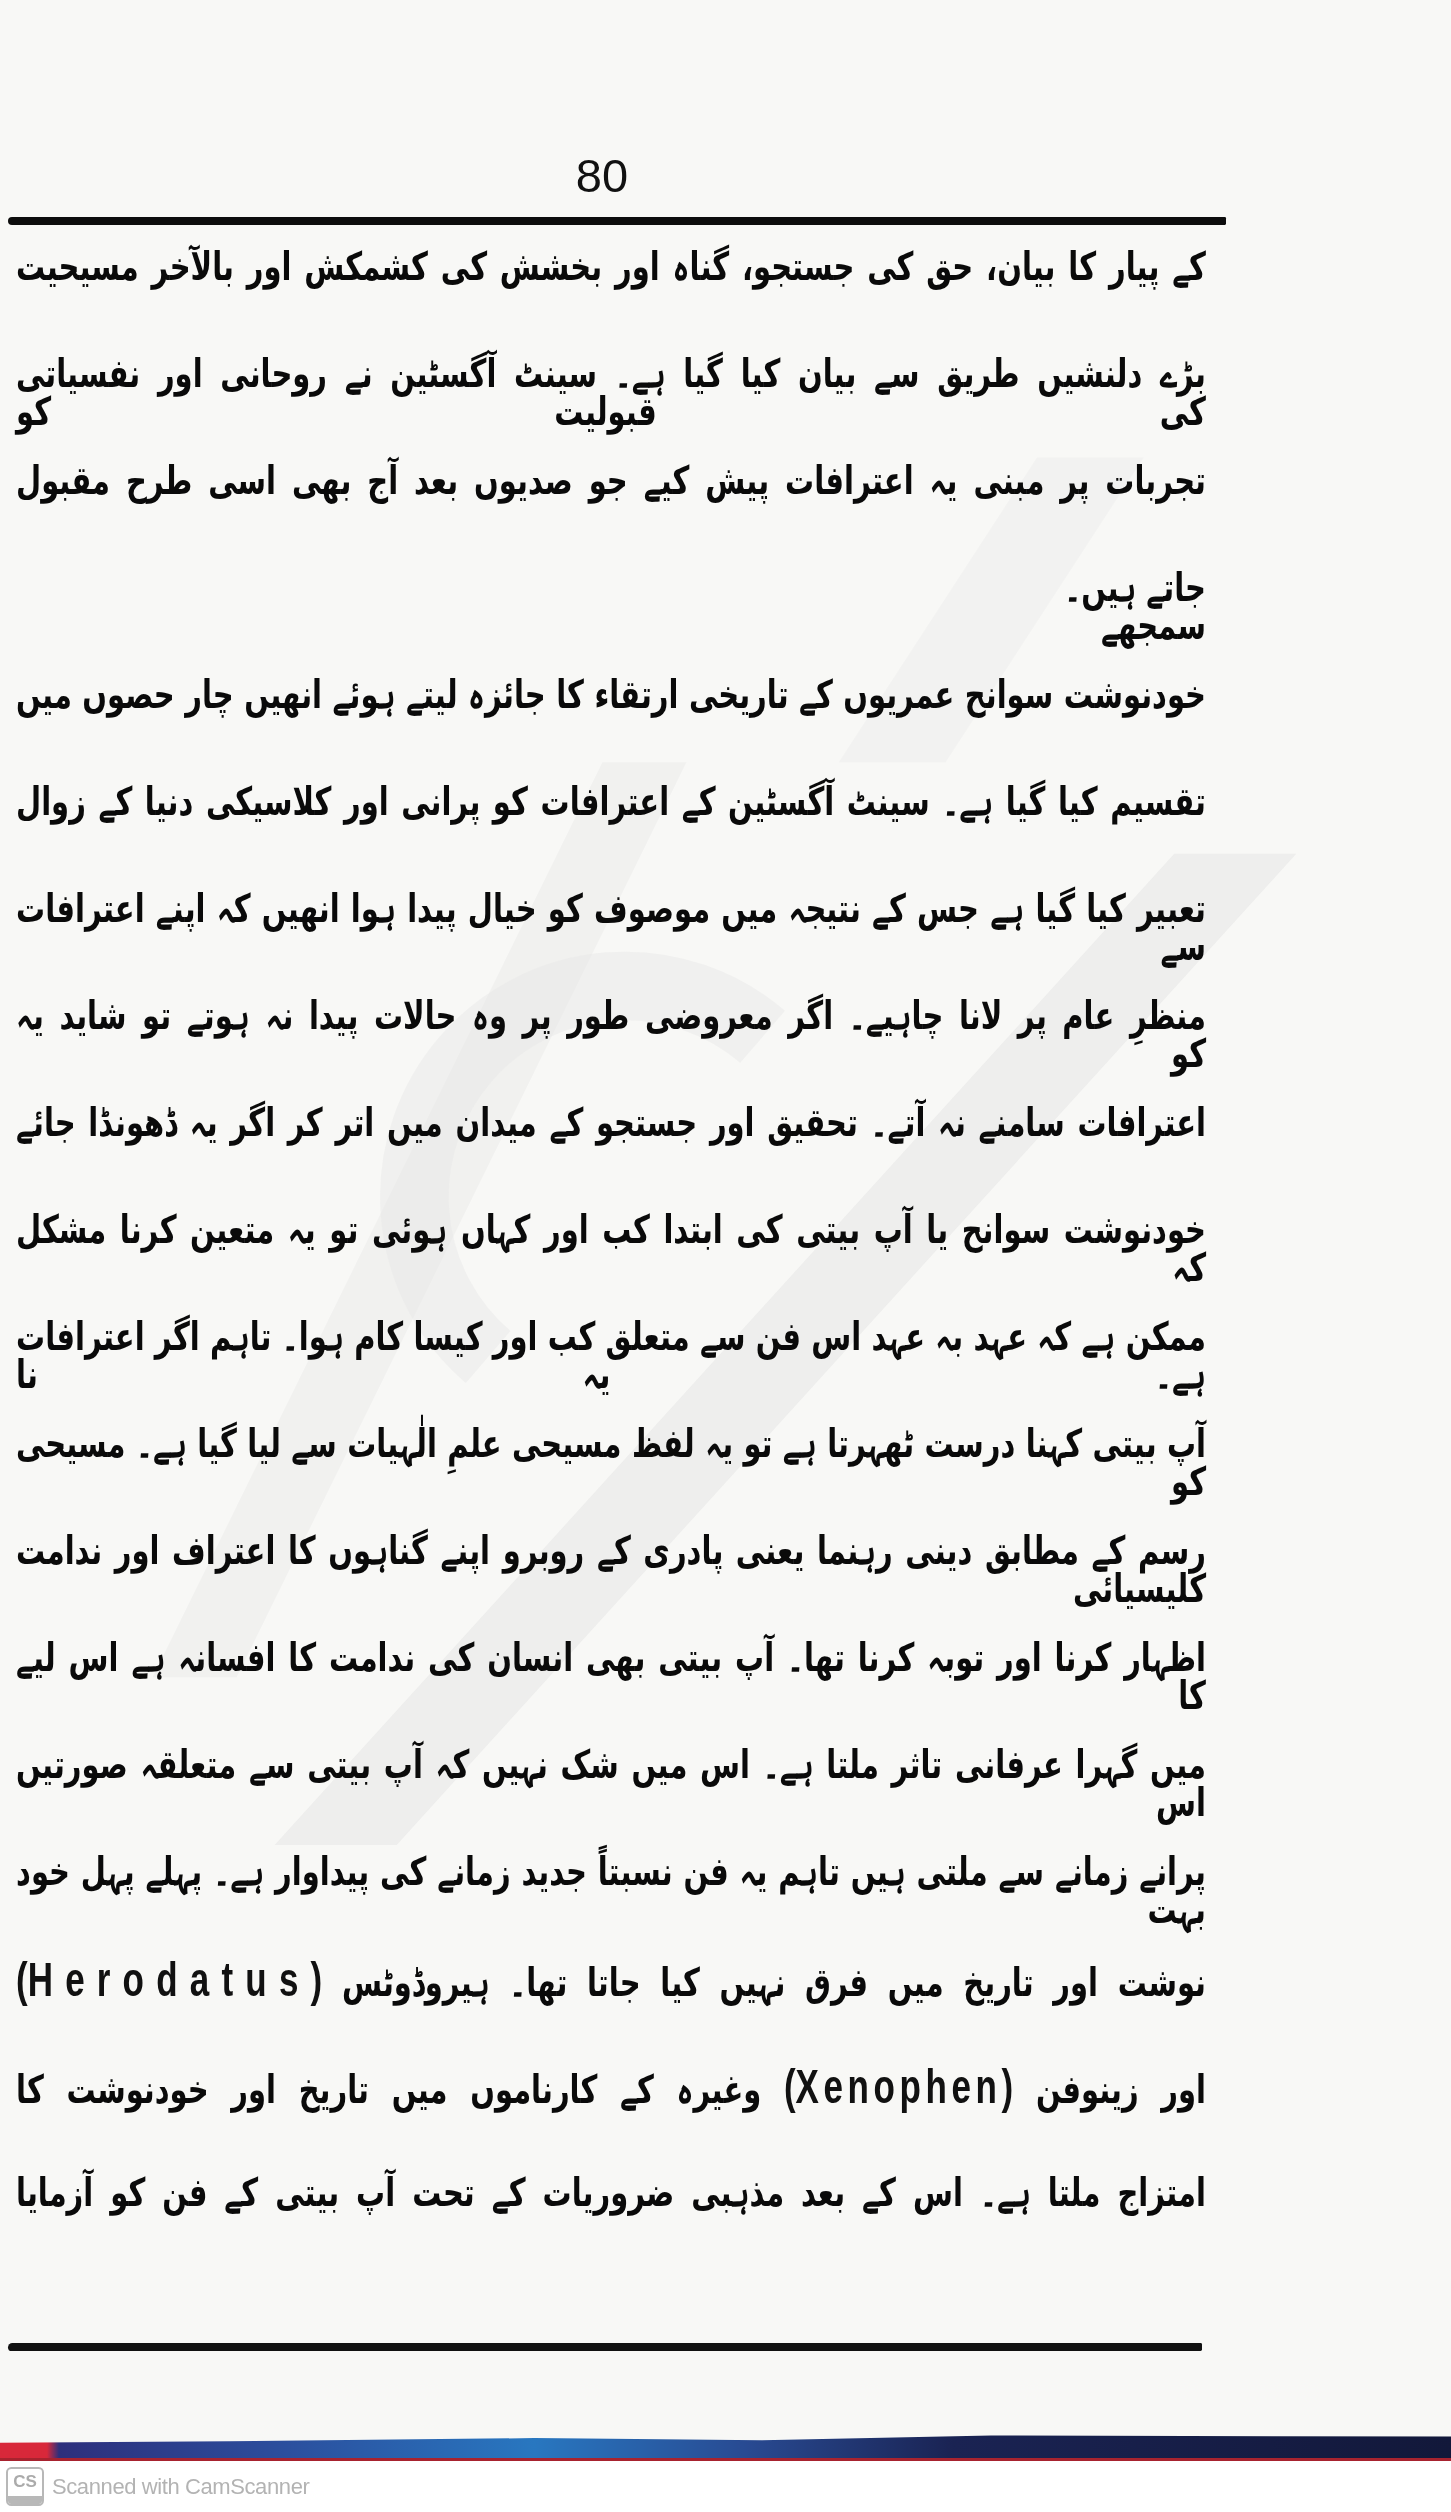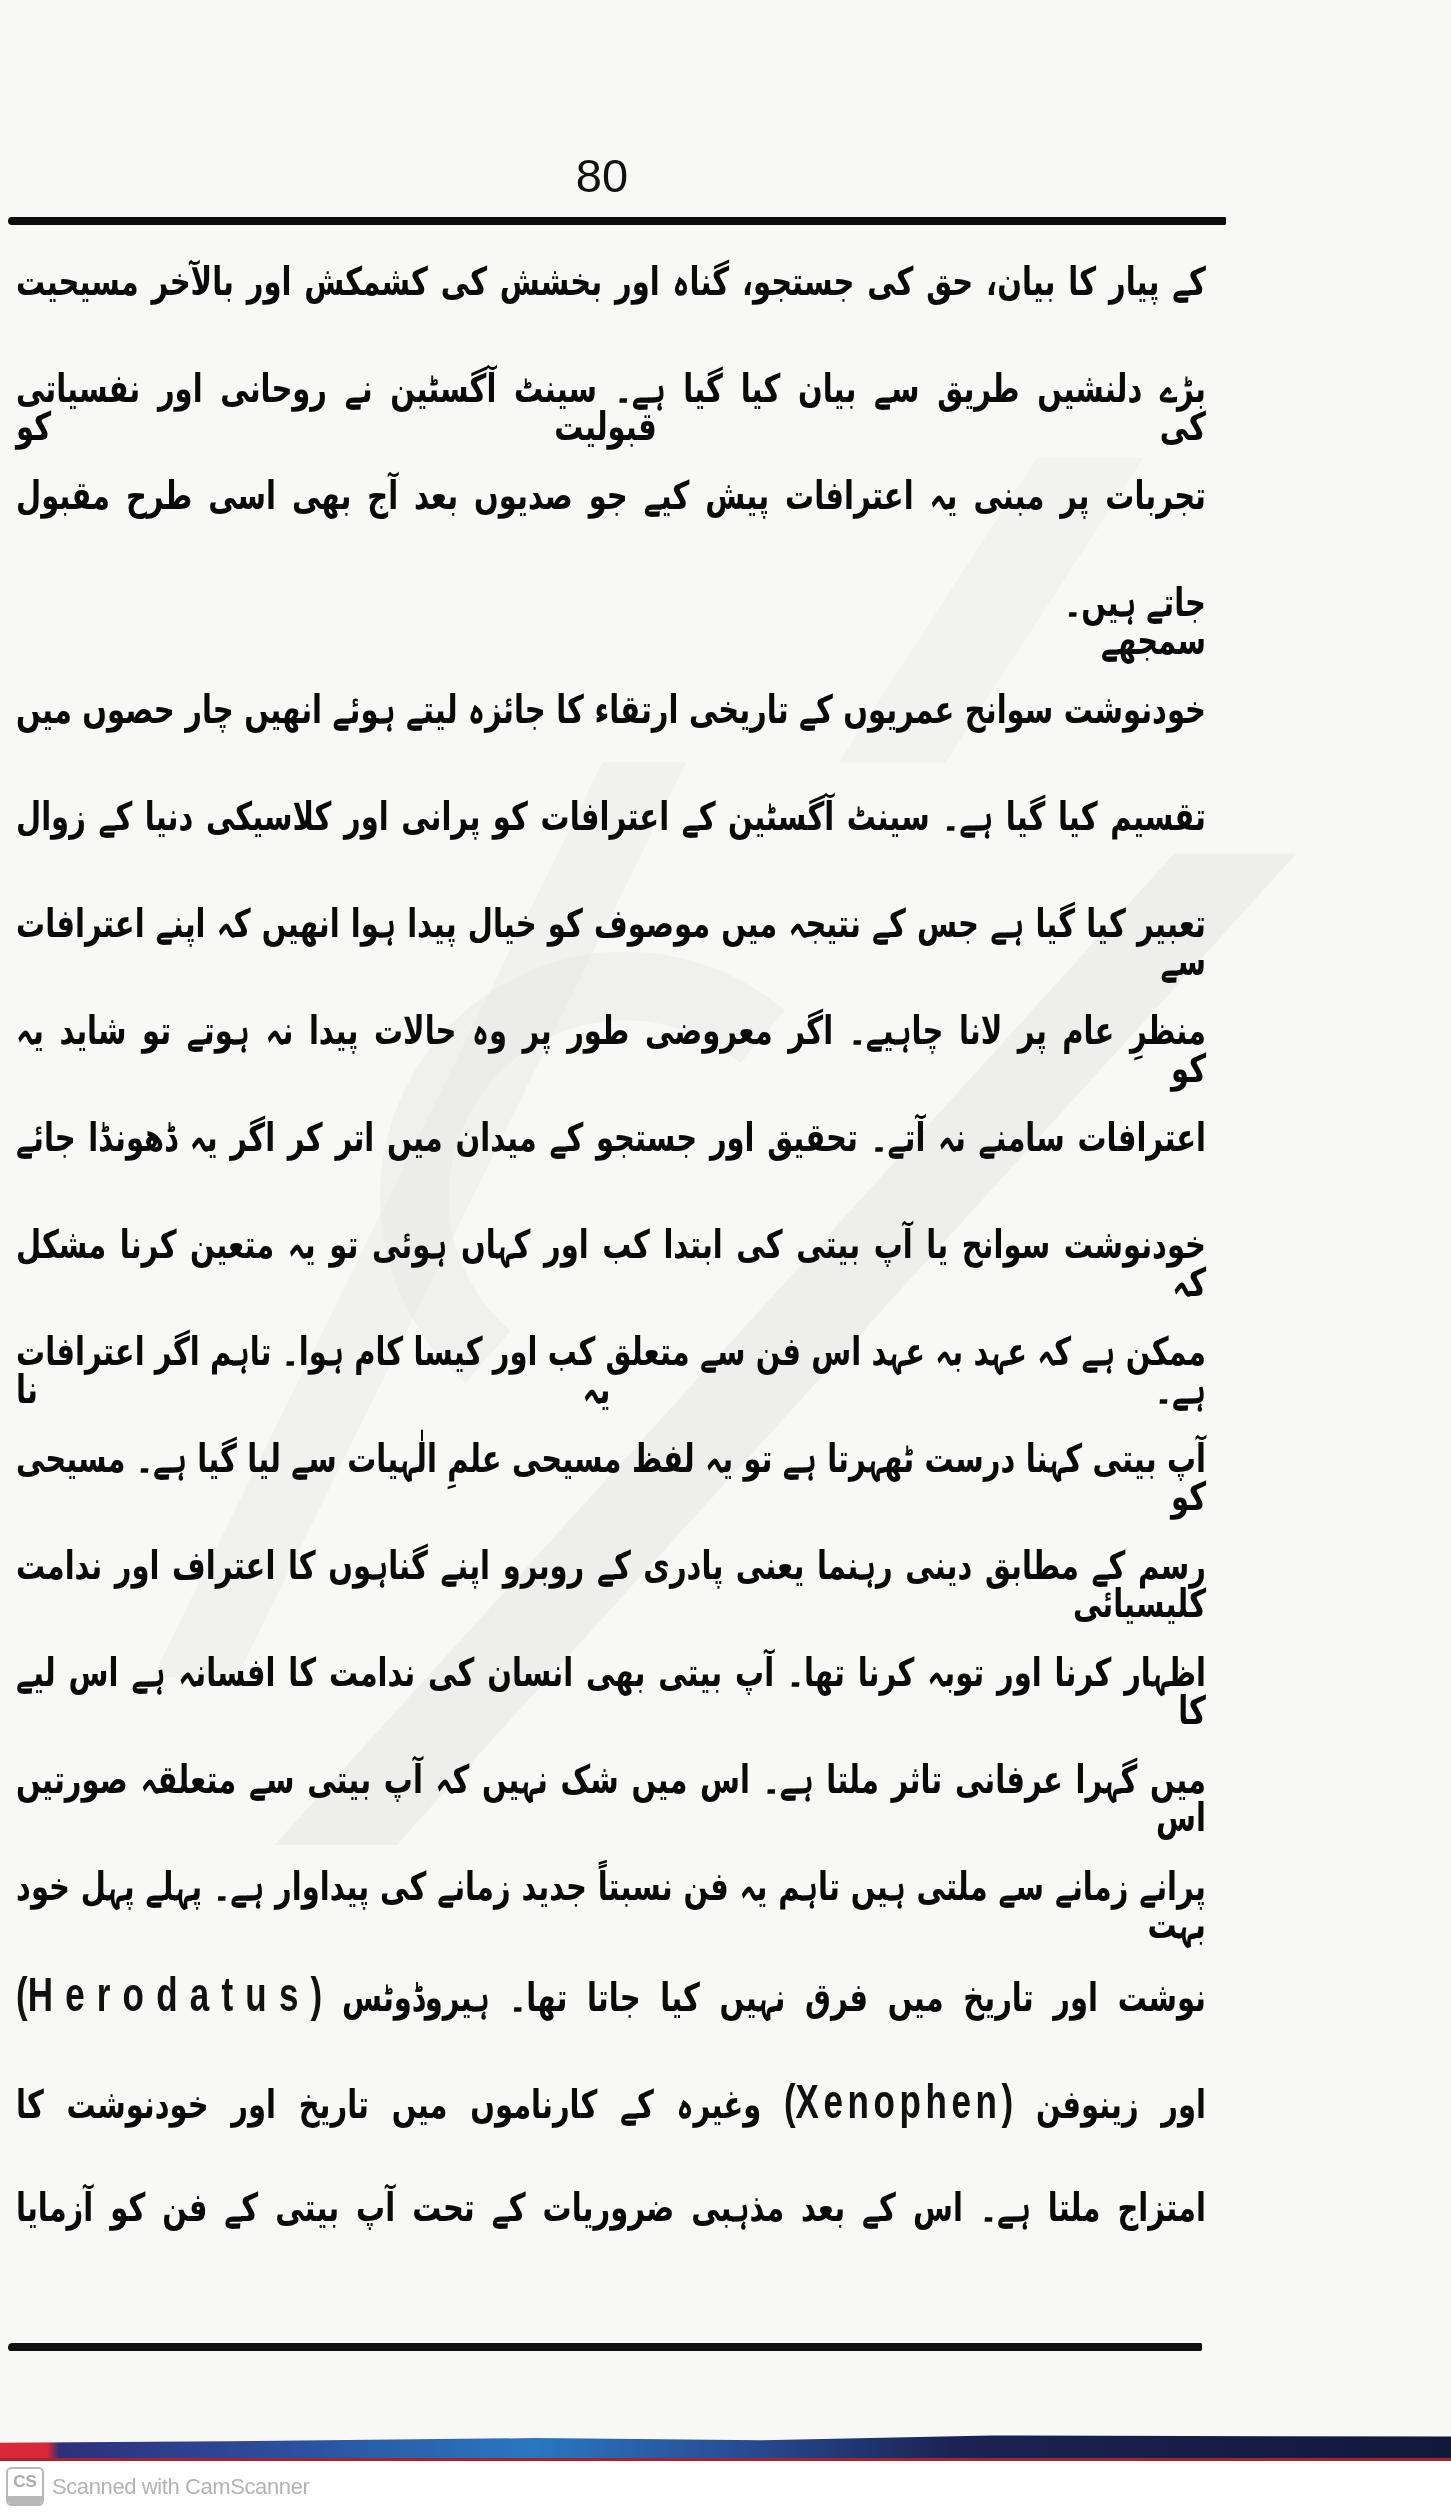--- a/index.html
+++ b/index.html
@@ -16,21 +16,21 @@
     }
     .rule-top {
       position: absolute; left: 7.6px; top: 217px; width: 1218px; height: 8.4px;
       background: #0d0d0d; border-radius: 5.3px 1.5px 1.5px 5.3px;
     }
     .rule-bottom {
       position: absolute; left: 7.6px; top: 2343px; width: 1194px; height: 7.6px;
       background: #111; border-radius: 4.6px 1.5px 1.5px 3.8px;
     }
     .text-block {
-      position: absolute; left: 16px; top: 229px; width: 1190px; direction: rtl;
+      position: absolute; left: 16px; top: 214px; width: 1190px; direction: rtl;
     }
     .line {
       height: 107px; line-height: 107px;
       font-size: 29px; font-weight: bold; color: #0a0a0a;
       text-align: justify; text-align-last: justify;
       transform: scaleY(1.35); transform-origin: center;
     }
     .line.para-end { text-align-last: start; }
     .latin {
       font-family: "Liberation Sans", sans-serif; font-size: 35px; font-weight: bold;

